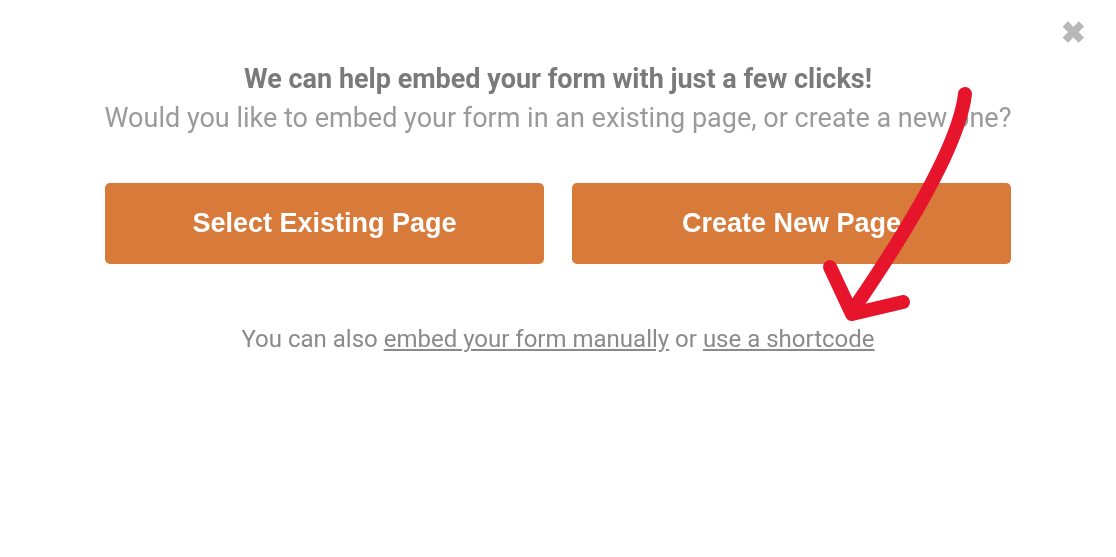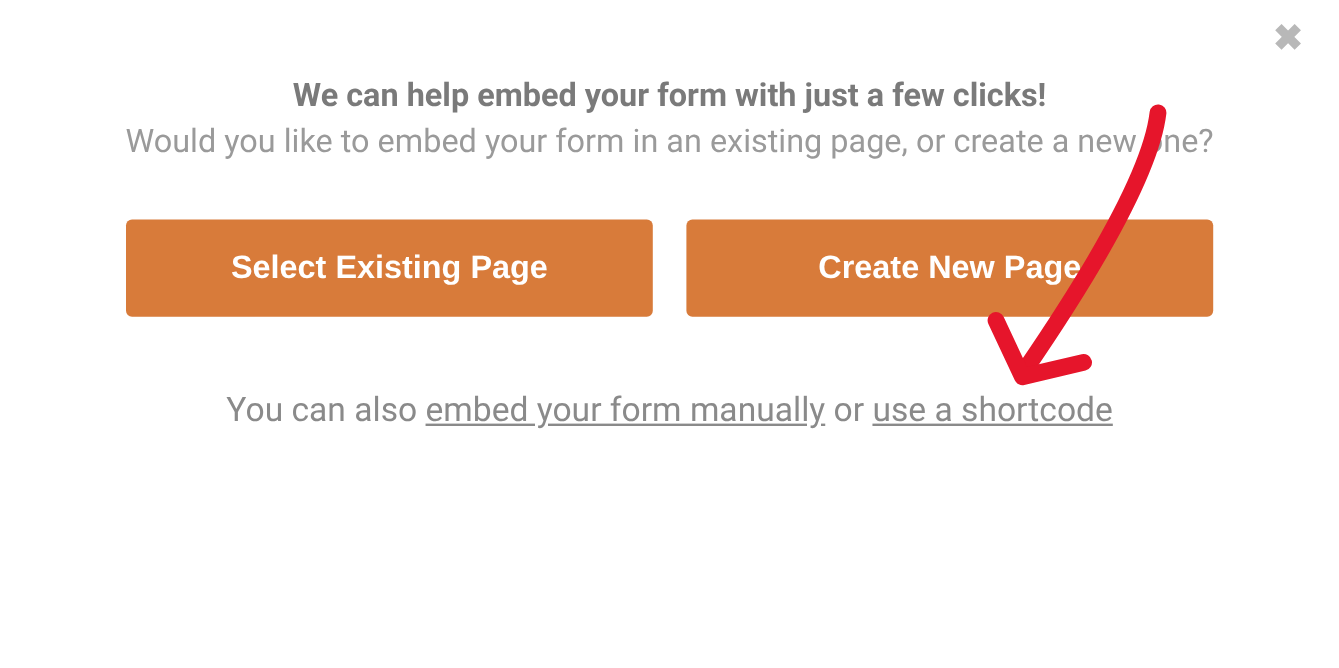--- a/index.html
+++ b/index.html
@@ -66,21 +66,21 @@
       border: none;
       border-radius: 5px;
       padding: 25px 0;
       font-size: 27px;
       font-weight: 600;
       cursor: pointer;
       text-align: center;
     }
     .footer-text {
       text-align: center;
-      font-size: 28px;
+      font-size: 24px;
       color: #8a8a8a;
     }
     .footer-link {
       color: #8a8a8a;
       text-decoration: underline;
       cursor: pointer;
     }
     .arrow-annotation {
       position: absolute;
       top: 82px;

